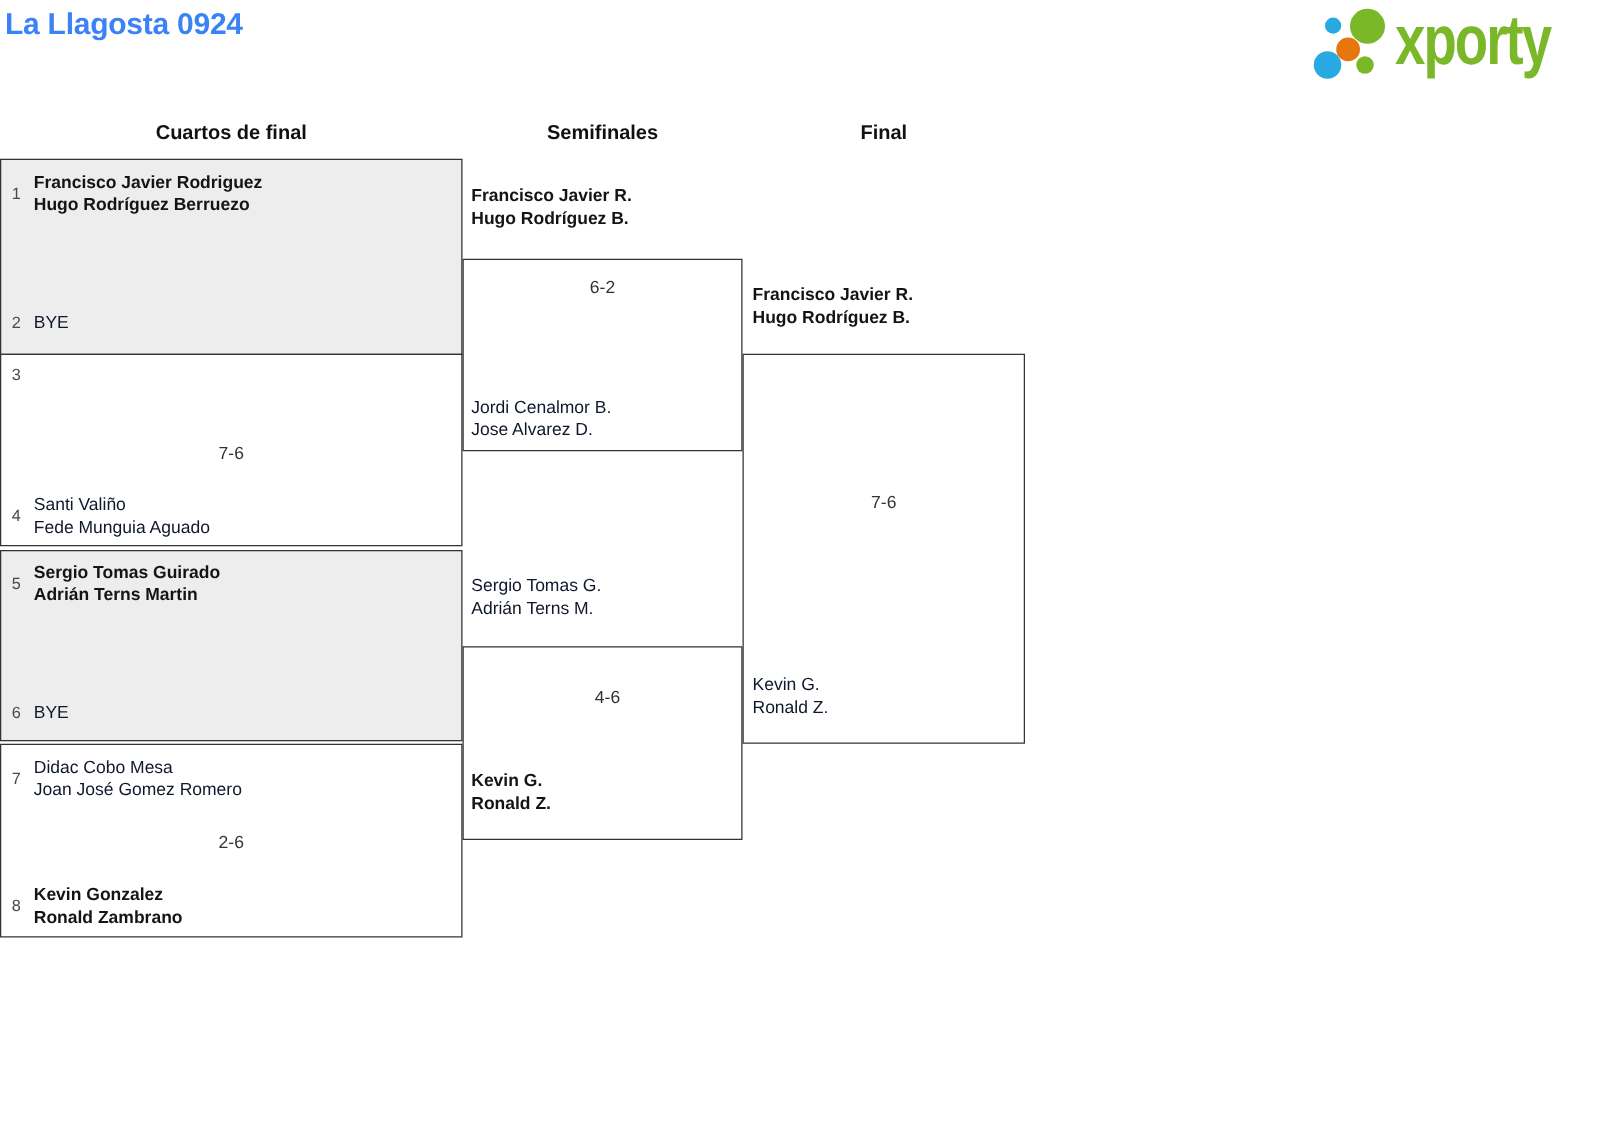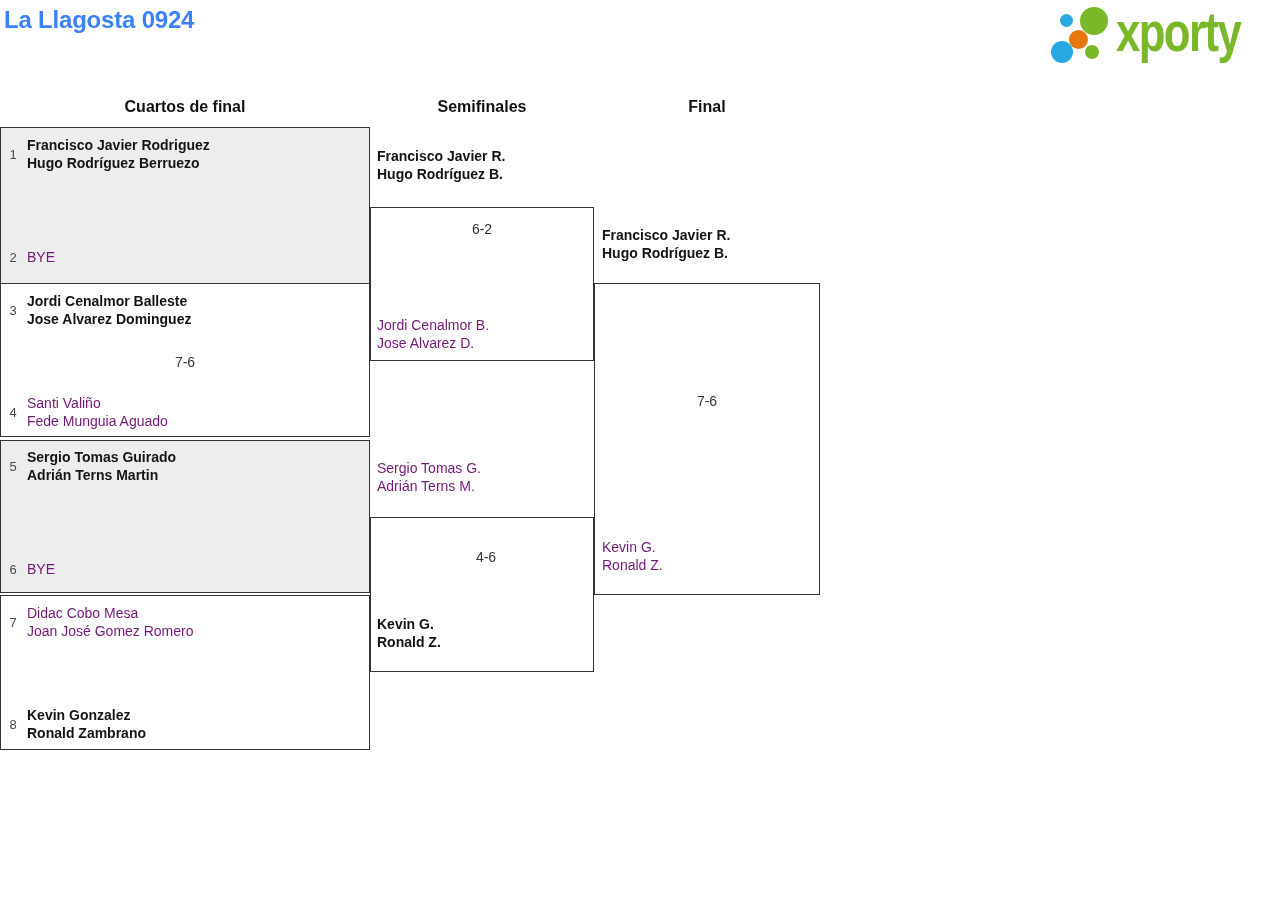--- a/index.html
+++ b/index.html
@@ -20,21 +20,21 @@
                 color:#111;text-align:center;line-height:20px;}
 
   
   .box{position:absolute;border:1px solid #333;box-sizing:border-box;background:transparent;}
   .grey{background:#ededed;}
 
   
   .slot{position:absolute;display:flex;align-items:center;gap:7px;}
   .seed{min-width:14px;font-size:13px;color:#4a4a4a;text-align:center;flex:none;}
   .names{display:block;}
-  .nline{display:block;font-size:14px;line-height:18px;color:#701a75;white-space:nowrap;}
+  .nline{display:block;font-size:14px;line-height:18px;color:#0f172a;white-space:nowrap;}
   .winner .nline{font-weight:700;color:#141414;}
   .pair{position:absolute;}
 
   .score{position:absolute;font-size:14px;line-height:18px;color:#333;text-align:center;}
 </style>
 </head>
 <body>
 
 <div class="canvas">
 
@@ -74,24 +74,20 @@
   </div>
   <div class="slot" style="left:6px;top:248px;">
     <span class="seed">2</span>
     <span class="names">
       <span class="nline">BYE</span>
     </span>
   </div>
 
   <div class="slot" style="left:6px;top:292px;">
     <span class="seed">3</span>
-    <span class="names winner">
-      <span class="nline">Jordi Cenalmor Balleste</span>
-      <span class="nline">Jose Alvarez Dominguez</span>
-    </span>
   </div>
   <div class="score" style="left:0;top:353px;width:370px;">7-6</div>
   <div class="slot" style="left:6px;top:394px;">
     <span class="seed">4</span>
     <span class="names">
       <span class="nline">Santi Valiño</span>
       <span class="nline">Fede Munguia Aguado</span>
     </span>
   </div>
 
@@ -109,20 +105,21 @@
     </span>
   </div>
 
   <div class="slot" style="left:6px;top:604px;">
     <span class="seed">7</span>
     <span class="names">
       <span class="nline">Didac Cobo Mesa</span>
       <span class="nline">Joan José Gomez Romero</span>
     </span>
   </div>
+  <div class="score" style="left:0;top:664px;width:370px;">2-6</div>
   <div class="slot" style="left:6px;top:706px;">
     <span class="seed">8</span>
     <span class="names winner">
       <span class="nline">Kevin Gonzalez</span>
       <span class="nline">Ronald Zambrano</span>
     </span>
   </div>
 
   <div class="pair winner" style="left:377px;top:147px;">
     <span class="nline">Francisco Javier R.</span>

